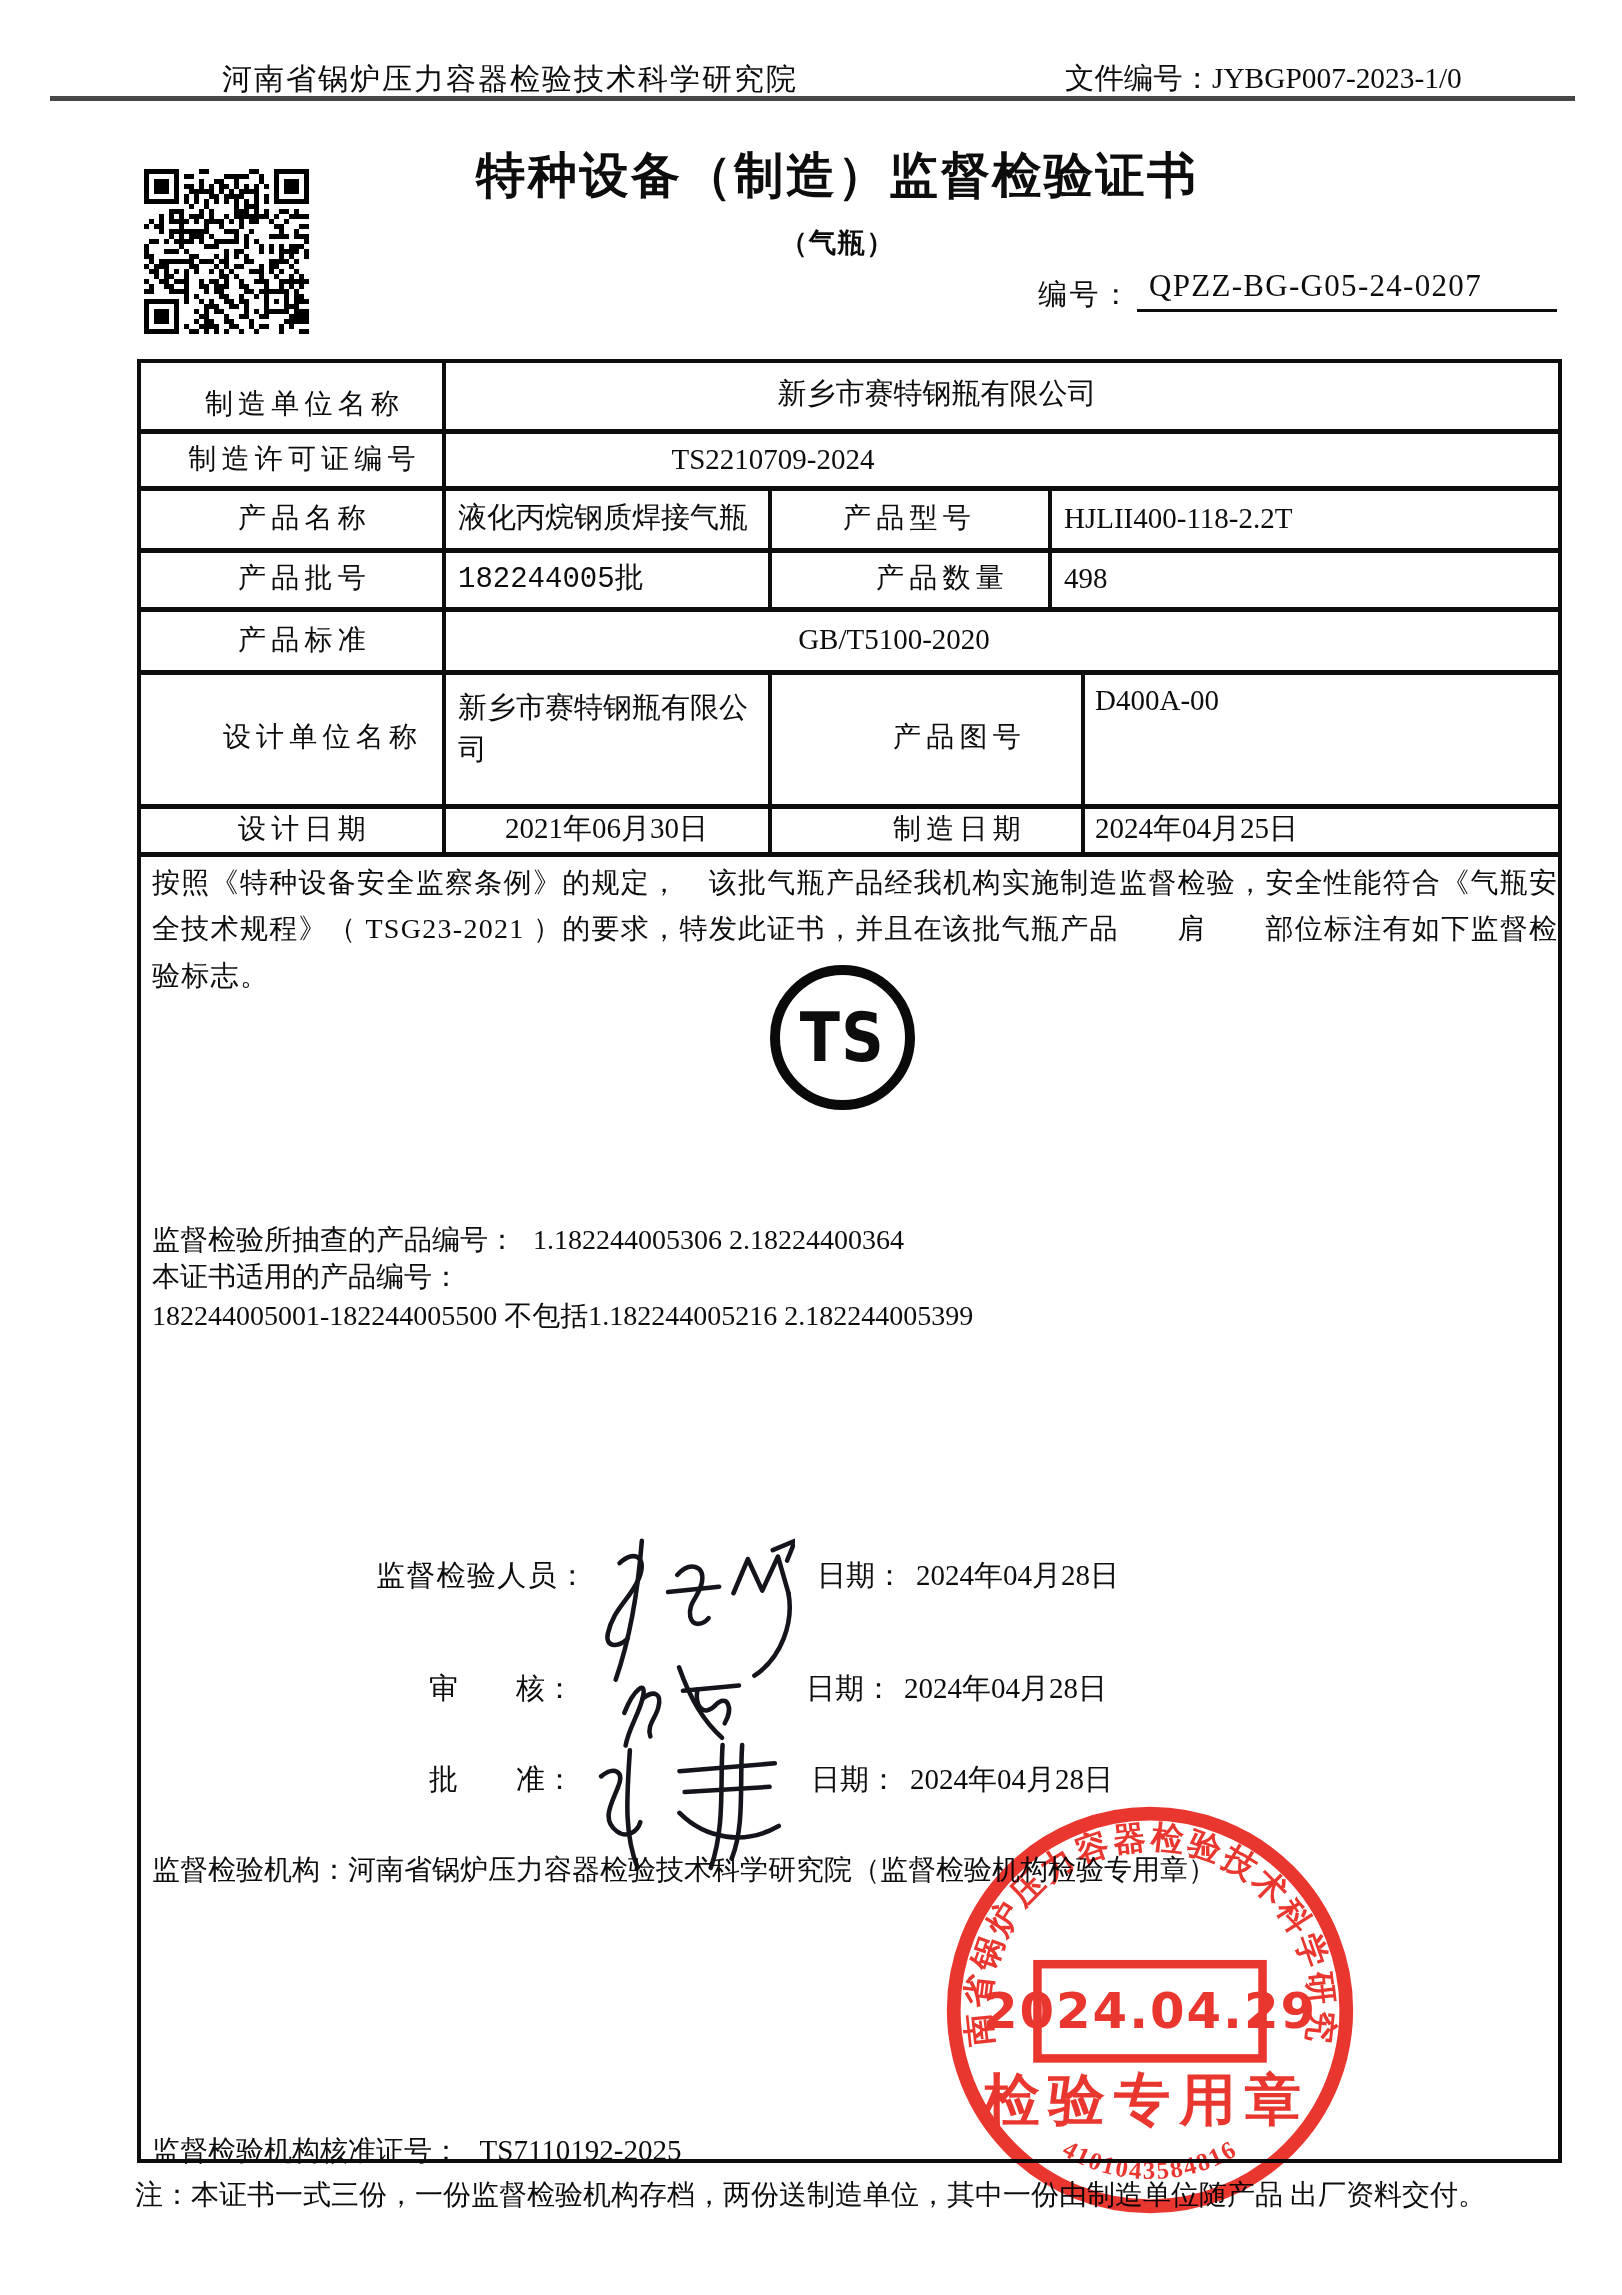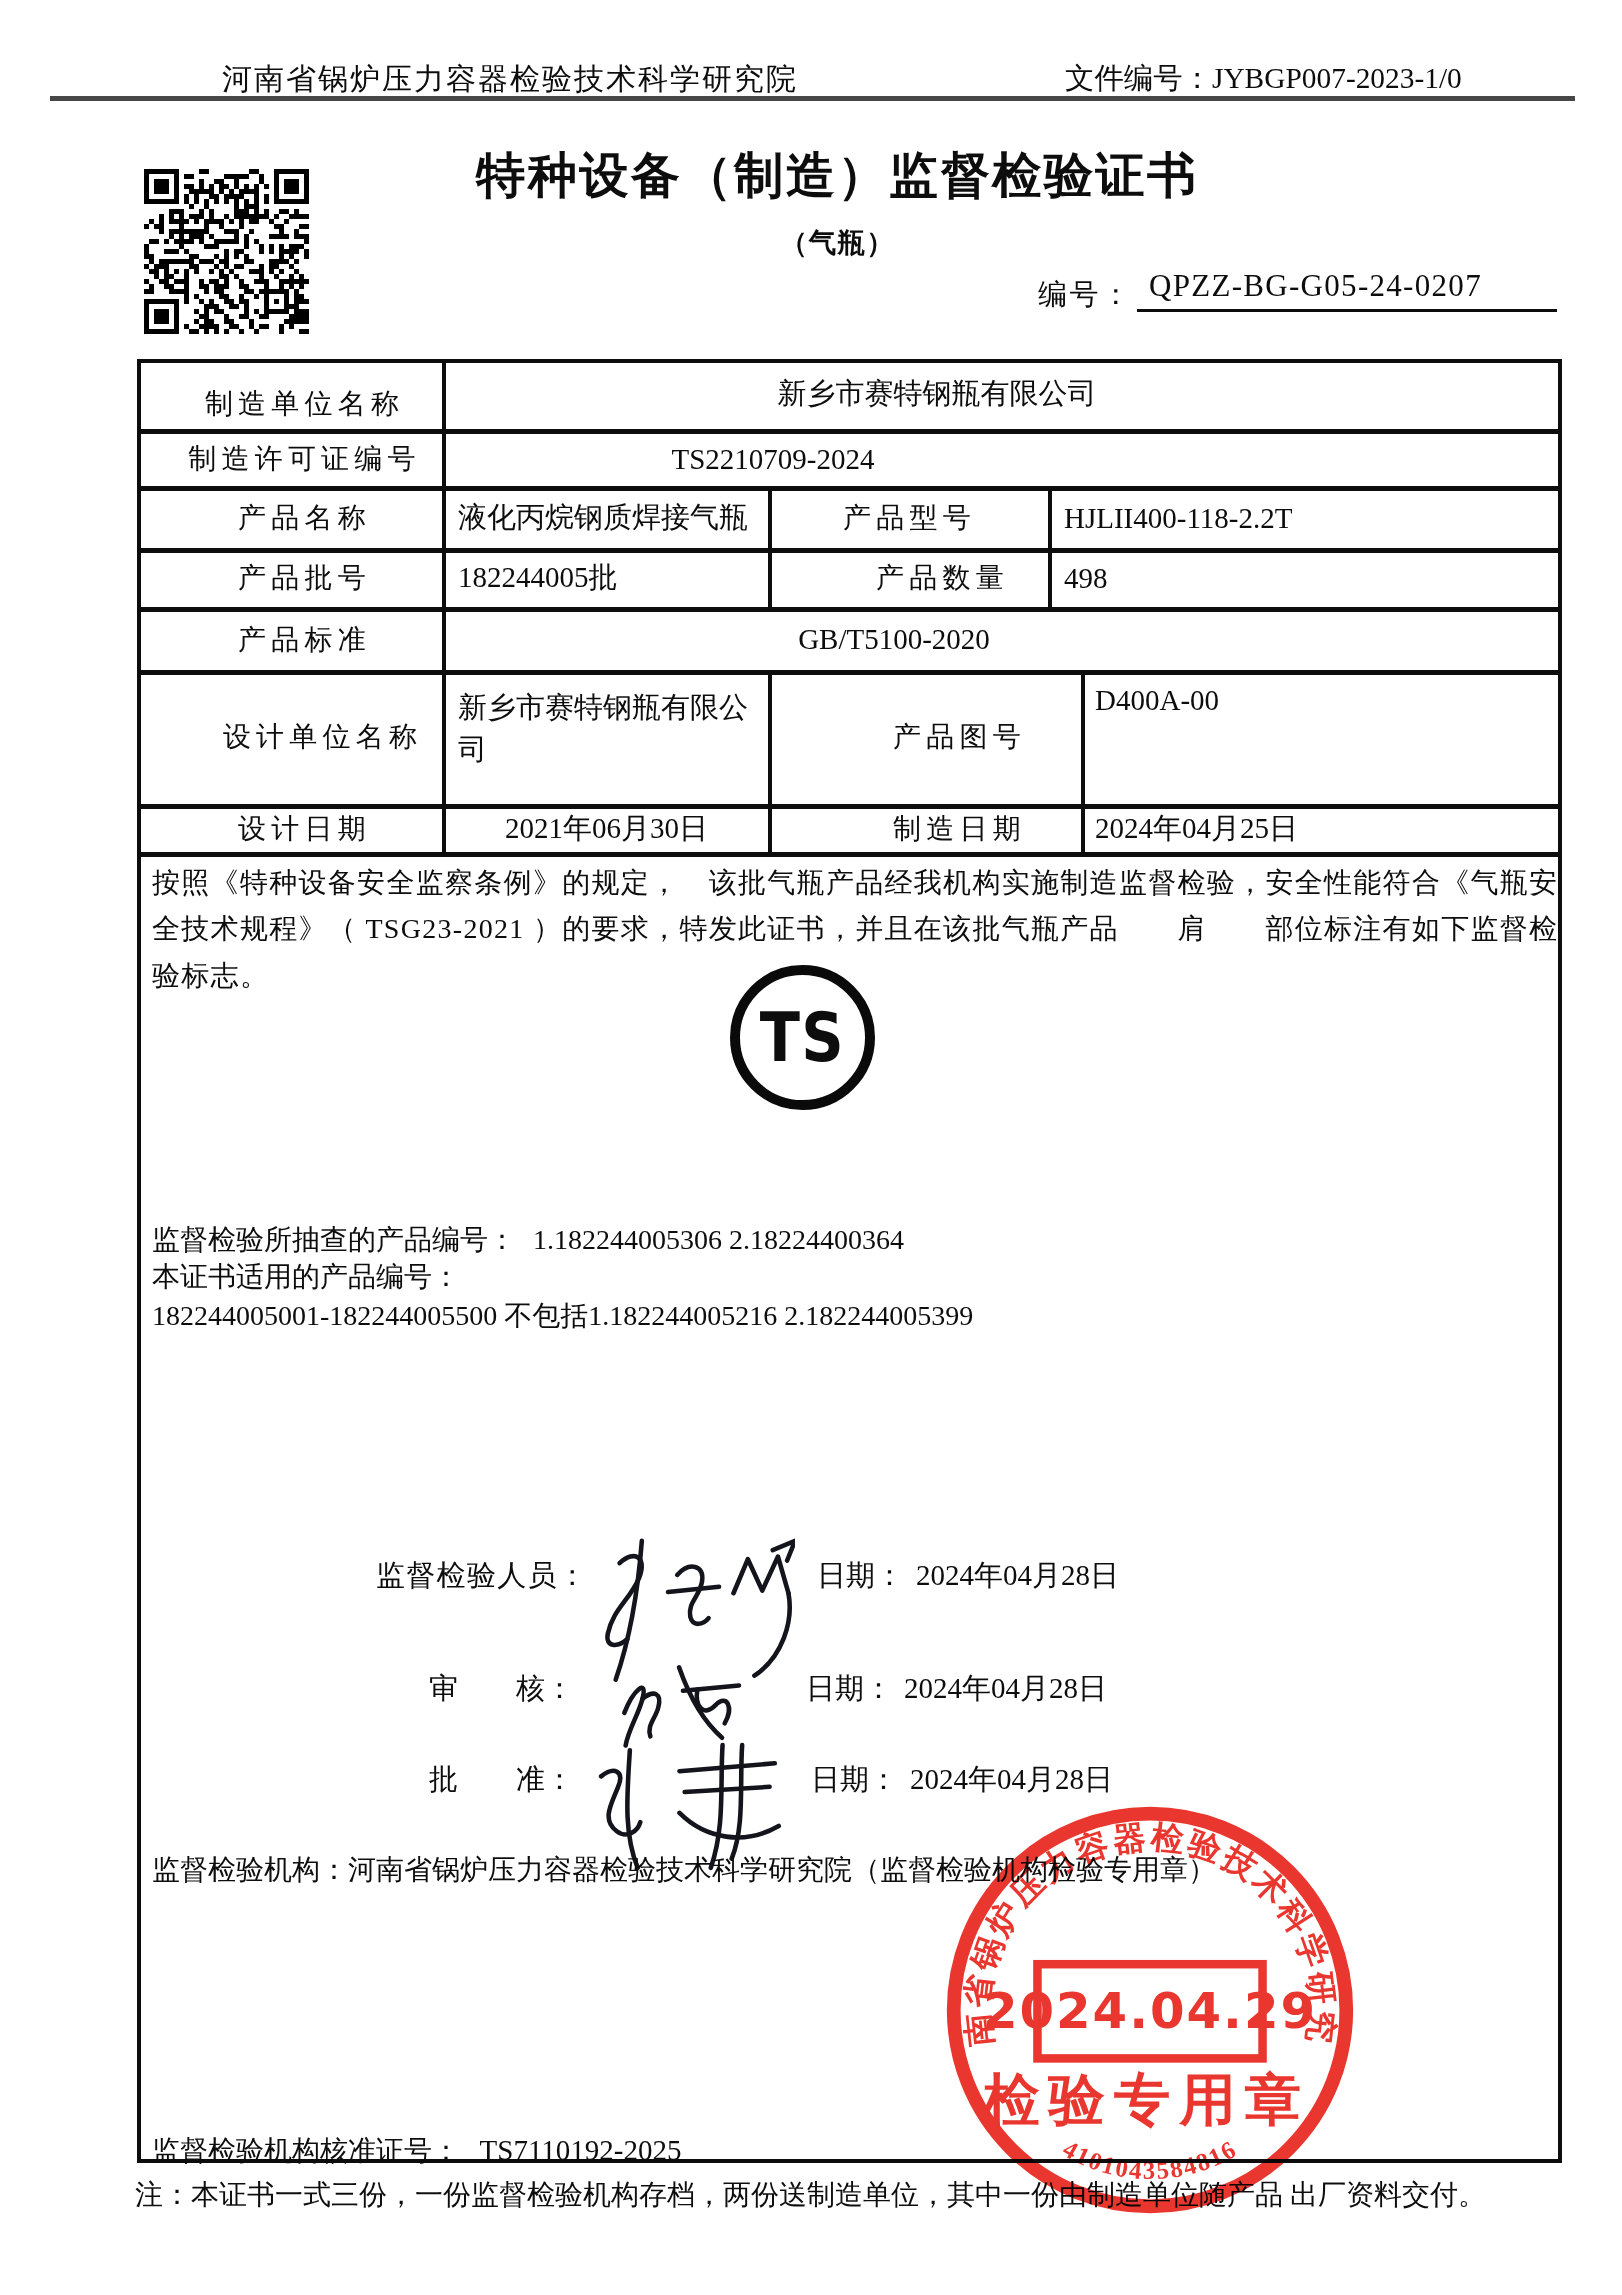--- a/index.html
+++ b/index.html
@@ -577,42 +577,42 @@
 
   <div class="cell label" style="left:141px;top:432px;width:301px;height:54px;padding-left:13px;">制造许可证编号</div>
   <div class="cell val" style="left:446px;top:432px;width:654px;height:54px;">TS2210709-2024</div>
 
   <div class="cell label" style="left:141px;top:488px;width:301px;height:60px;padding-left:13px;">产品名称</div>
   <div class="cell-left val" style="left:458px;top:488px;width:308px;height:60px;">液化丙烷钢质焊接气瓶</div>
   <div class="cell label" style="left:772px;top:488px;width:275px;height:60px;">产品型号</div>
   <div class="cell-left val" style="left:1064px;top:488px;width:484px;height:60px;">HJLII400-118-2.2T</div>
 
   <div class="cell label" style="left:141px;top:550px;width:301px;height:56px;padding-left:13px;">产品批号</div>
-  <div class="cell-left val" style="left:458px;top:550px;width:308px;height:56px;">182244005批</div>
+  <div class="cell-left val" style="left:458px;top:550px;width:308px;height:56px;font-family:Liberation Mono, monospace;">182244005批</div>
   <div class="cell label" style="left:772px;top:550px;width:275px;height:56px;padding-left:33px;">产品数量</div>
   <div class="cell-left val" style="left:1064px;top:550px;width:484px;height:56px;">498</div>
 
   <div class="cell label" style="left:141px;top:609px;width:301px;height:61px;padding-left:13px;">产品标准</div>
   <div class="cell val" style="left:446px;top:609px;width:896px;height:61px;text-align:center;">GB/T5100-2020</div>
 
   <div class="cell label" style="left:159px;top:670px;width:301px;height:133px;padding-left:13px;">设计单位名称</div>
   <div class="abs val" style="left:458px;top:686px;width:301px;line-height:42px;">新乡市赛特钢瓶有限公司</div>
   <div class="cell label" style="left:772px;top:670px;width:309px;height:133px;padding-left:33px;">产品图号</div>
   <div class="abs val" style="left:1095px;top:684px;">D400A-00</div>
 
   <div class="cell label" style="left:141px;top:806px;width:301px;height:46px;padding-left:13px;">设计日期</div>
   <div class="cell val" style="left:446px;top:806px;width:321px;height:46px;">2021年06月30日</div>
   <div class="cell label" style="left:772px;top:806px;width:309px;height:46px;padding-left:33px;">制造日期</div>
   <div class="cell-left val" style="left:1095px;top:806px;width:458px;height:46px;">2024年04月25日</div>
 
   <div class="abs stmt" style="left:152px;top:860px;">按照《特种设备安全监察条例》的规定，　该批气瓶产品经我机构实施制造监督检验，安全性能符合《气瓶安</div>
   <div class="abs stmt" style="left:152px;top:906px;">全技术规程》（ TSG23-2021 ）的要求，特发此证书，并且在该批气瓶产品　　肩　　部位标注有如下监督检</div>
   <div class="abs stmt" style="left:152px;top:953px;">验标志。</div>
 
-  <div class="ts-circle" style="left:730px;top:965px;width:145px;height:145px;">
+  <div class="ts-circle" style="left:770px;top:965px;width:145px;height:145px;">
     <span class="ts-text">TS</span>
   </div>
 
   <div class="abs" style="left:152px;top:1221px;font-size:28px;">
     <span>监督检验所抽查的产品编号：</span><span style="margin-left:17px;">1.182244005306 2.18224400364</span>
   </div>
   <div class="abs" style="left:152px;top:1258px;font-size:28px;">本证书适用的产品编号：</div>
   <div class="abs" style="left:152px;top:1297px;font-size:28px;">182244005001-182244005500 不包括1.182244005216 2.182244005399</div>
 
   <div class="abs" style="left:376px;top:1556px;font-size:29px;letter-spacing:1.3px;">监督检验人员：</div>

